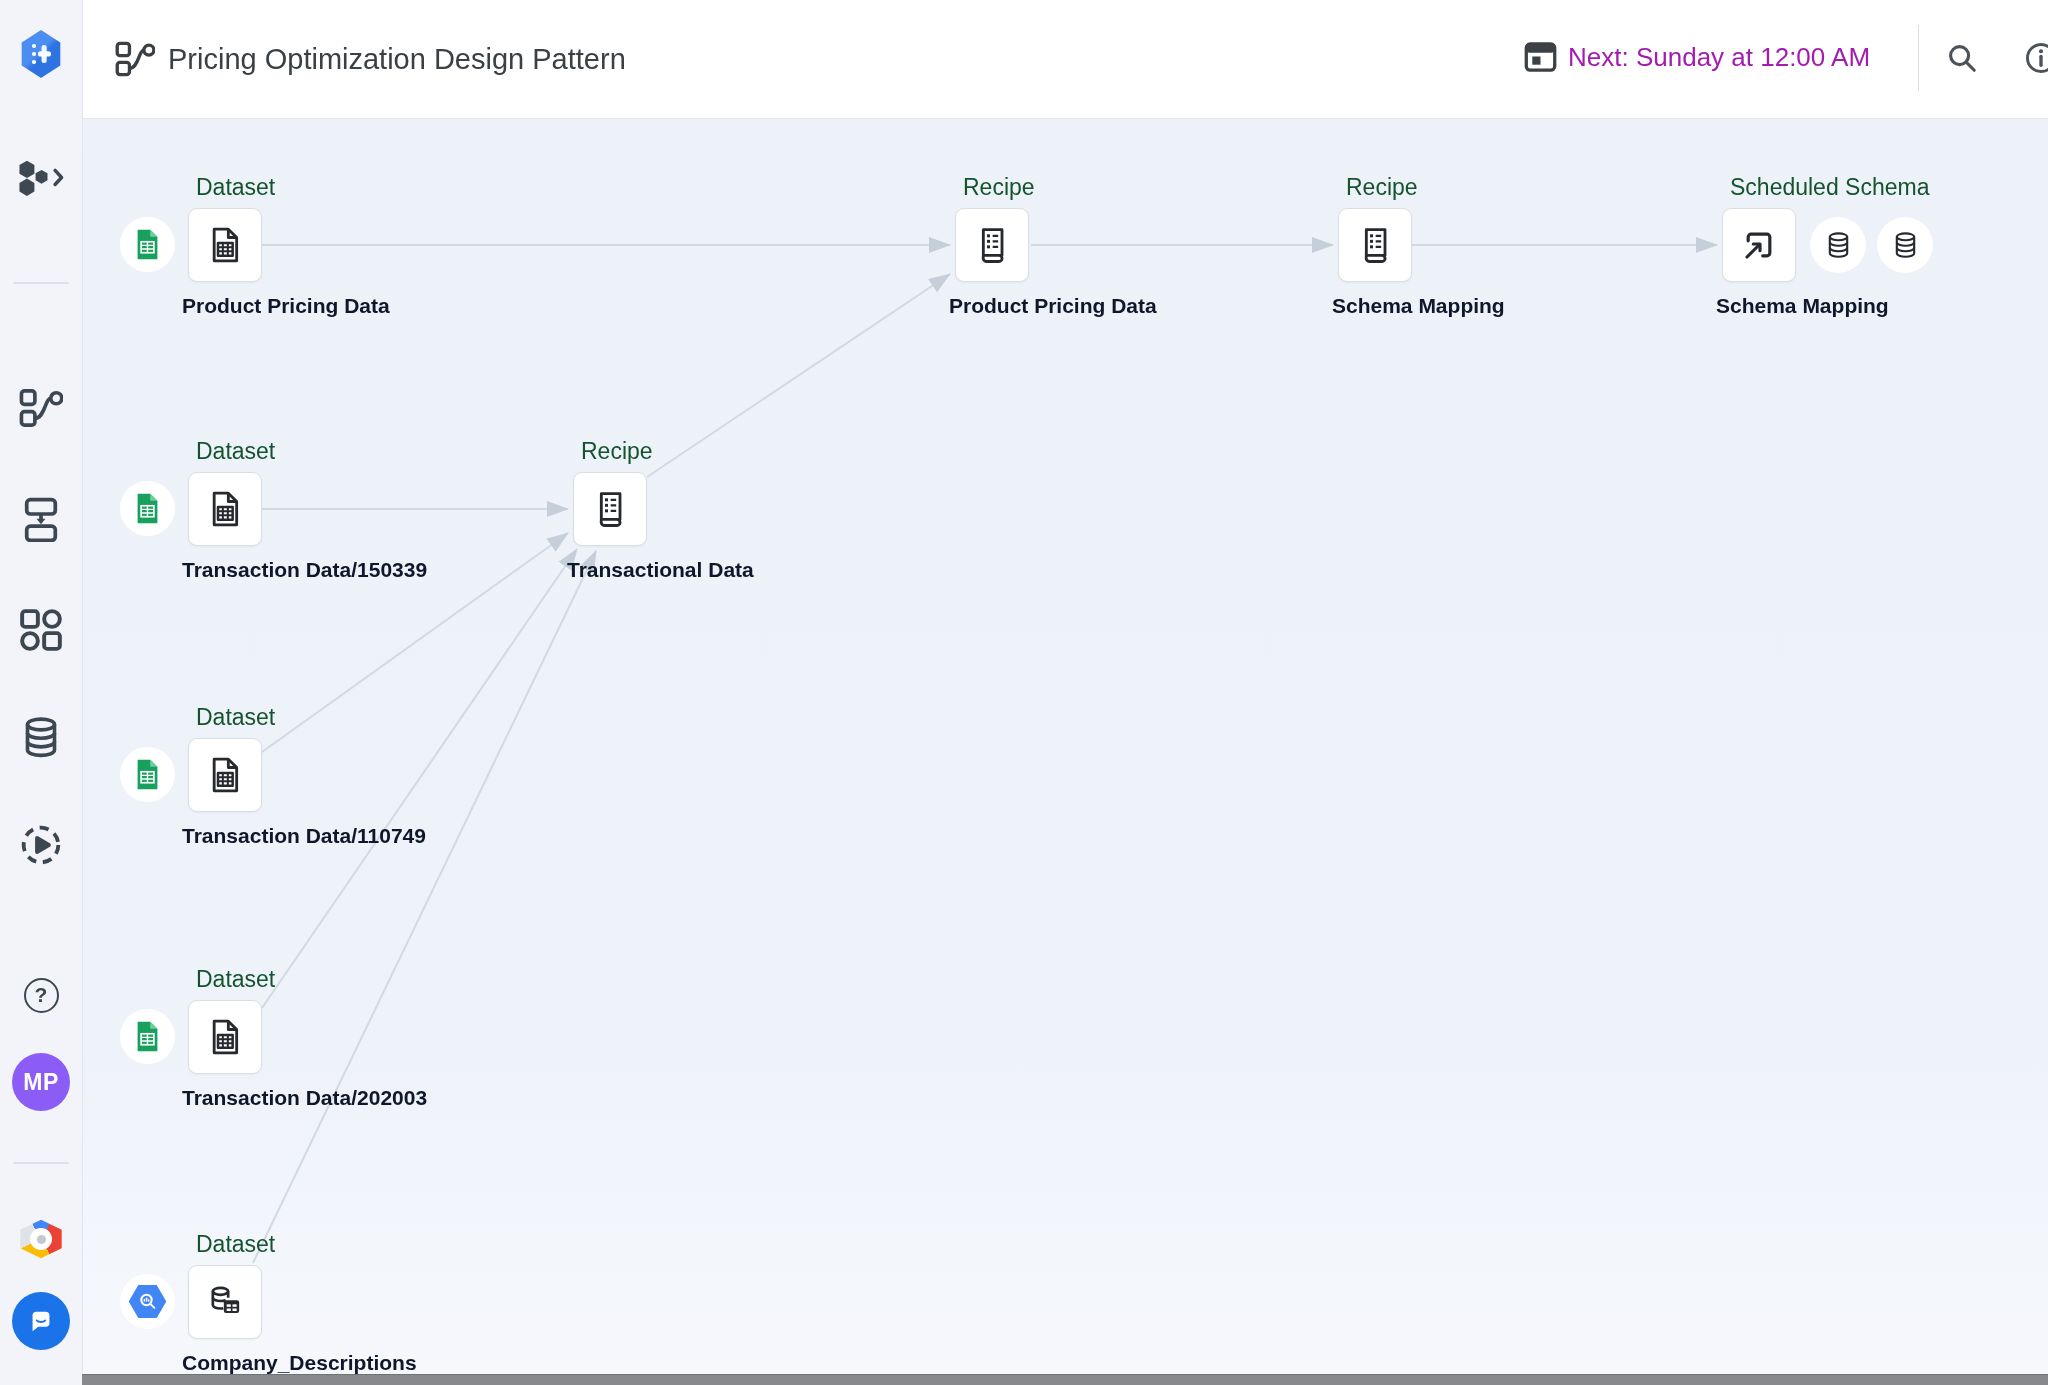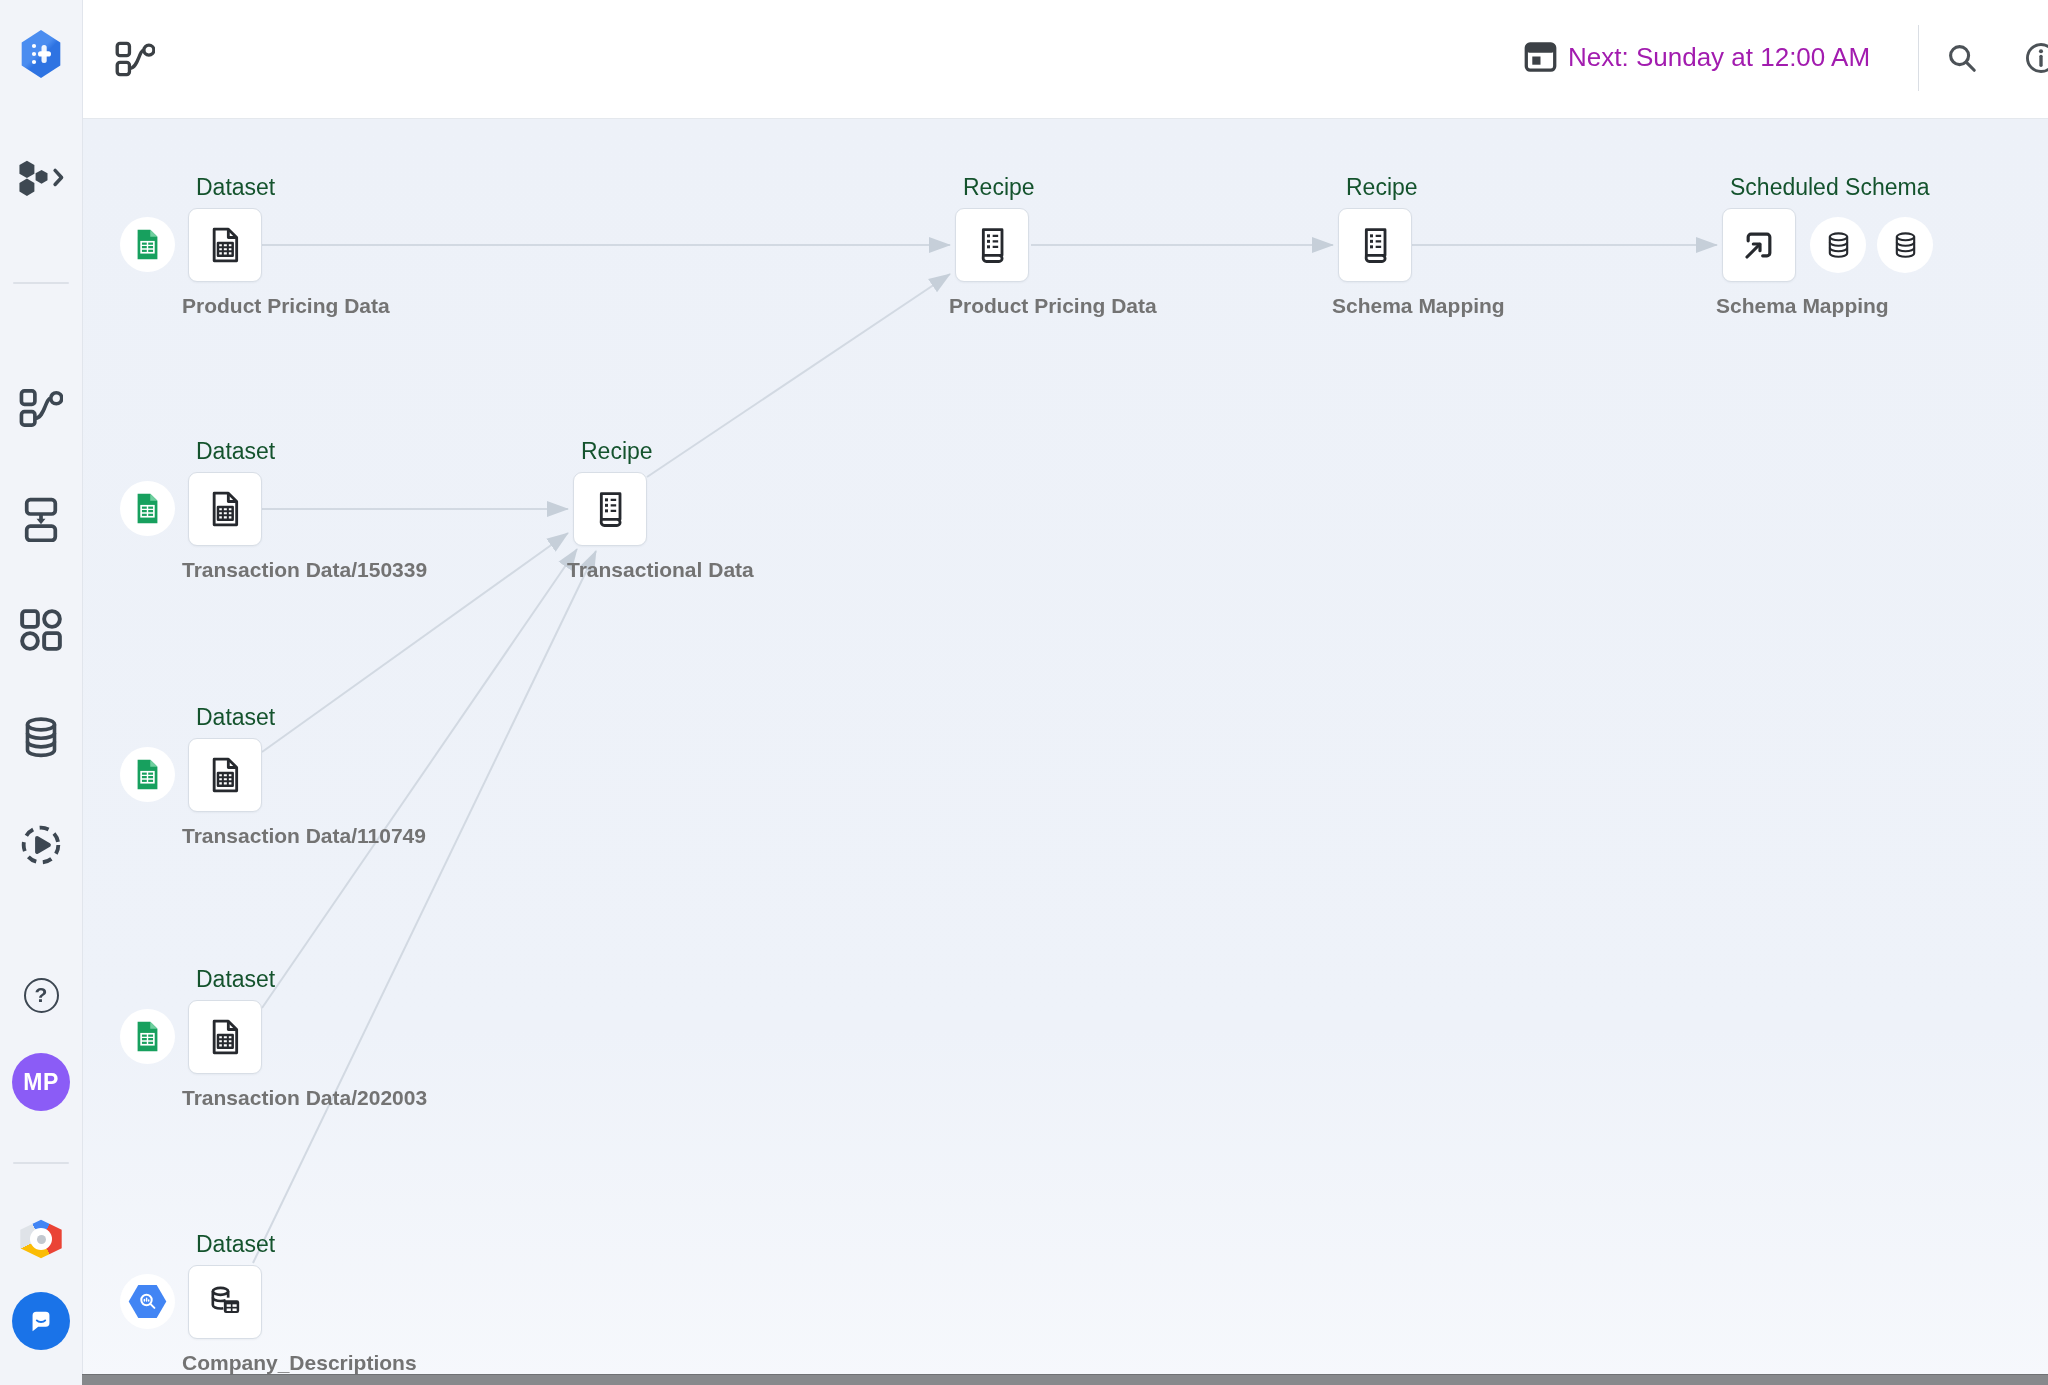--- a/index.html
+++ b/index.html
@@ -40,21 +40,21 @@
   
   .canvas{position:absolute;left:82px;top:118px;width:1966px;height:1267px;
           background:linear-gradient(180deg,#edf1f8 0%,#eef2f9 72%,#f6f8fc 100%);}
   .edges{position:absolute;left:0;top:0;width:2048px;height:1385px;pointer-events:none;z-index:5;}
   .node{position:absolute;z-index:10;}
   .card{position:absolute;left:0;top:0;width:74px;height:74px;background:#fff;
         border:1.6px solid #d8dee6;border-radius:9px;box-sizing:border-box;
         display:flex;align-items:center;justify-content:center;cursor:pointer;
         box-shadow:0 1px 2px rgba(40,50,70,.05);}
   .ntype{position:absolute;left:8px;top:-34px;font-size:23px;color:#14532d;white-space:nowrap;}
-  .nname{position:absolute;left:-6px;top:86px;font-size:21px;font-weight:bold;color:#737373;white-space:nowrap;}
+  .nname{position:absolute;left:-6px;top:86px;font-size:21px;font-weight:bold;color:#0f172a;white-space:nowrap;}
   .badgec{position:absolute;left:-68px;top:9px;width:55px;height:55px;border-radius:50%;background:#fff;
           display:flex;align-items:center;justify-content:center;}
   .outdb{position:absolute;top:9px;width:56px;height:56px;border-radius:50%;background:#fff;
          display:flex;align-items:center;justify-content:center;cursor:pointer;}
   .bq-hex{width:40px;height:36px;background:#4285f4;clip-path:polygon(27% 4%,73% 4%,97% 50%,73% 96%,27% 96%,3% 50%);
           display:flex;align-items:center;justify-content:center;}
 
   .scrollbar-x{position:absolute;left:82px;bottom:0;width:1966px;height:10px;background:#87898c;
                border-top:1px solid #6f7174;z-index:40;cursor:pointer;}
 </style>
@@ -267,20 +267,21 @@
 
   <div class="header">
     <span class="hdr-flowicon">
       <svg width="40" height="36" viewBox="0 0 36 32" fill="none" stroke="#3b4045" stroke-width="3">
         <rect x="2" y="2" width="11" height="11" rx="2.5"></rect>
         <rect x="2" y="19" width="11" height="11" rx="2.5"></rect>
         <circle cx="30.5" cy="8" r="4.5"></circle>
         <path d="M13 24.5 C 21 24.5 21.5 8 26 8"></path>
       </svg>
     </span>
+    <span class="hdr-title">Pricing Optimization Design Pattern</span>
 
     <span class="hdr-cal">
       <svg width="35" height="35" viewBox="0 0 32 32" fill="none" stroke="#3c4146" stroke-width="3">
         <rect x="3" y="4.5" width="26" height="24" rx="3.5"></rect>
         <rect x="3.5" y="5" width="25" height="7.5" rx="2.5" fill="#3c4146" stroke="none"></rect>
         <rect x="8.5" y="16" width="7.5" height="7.5" fill="#3c4146" stroke="none"></rect>
       </svg>
     </span>
     <span class="hdr-sched">Next: Sunday at 12:00 AM</span>
     <span class="hdr-sep"></span>

